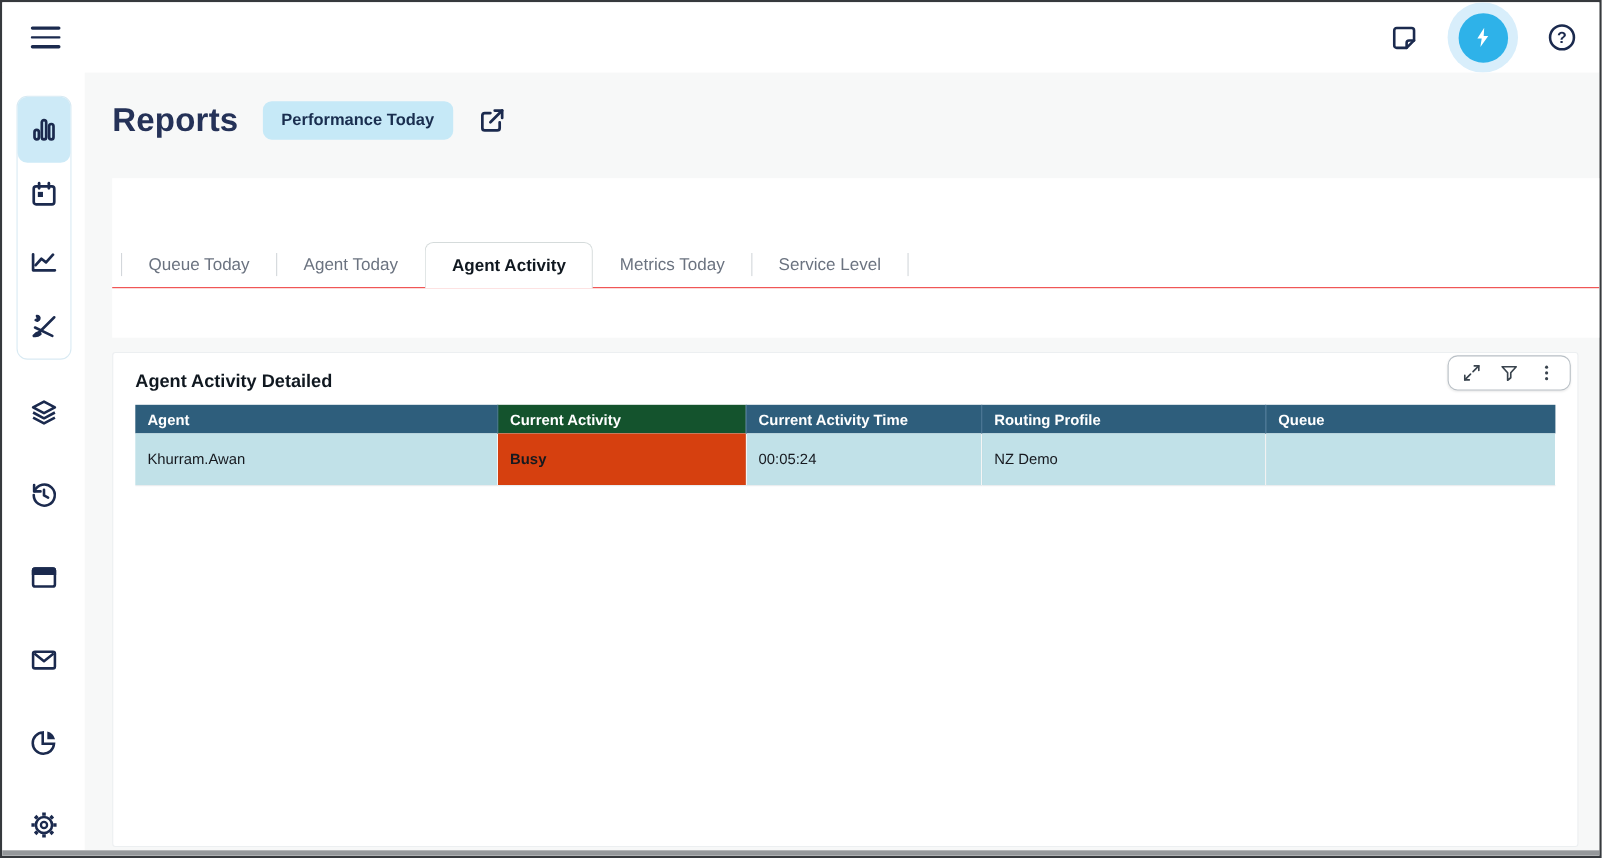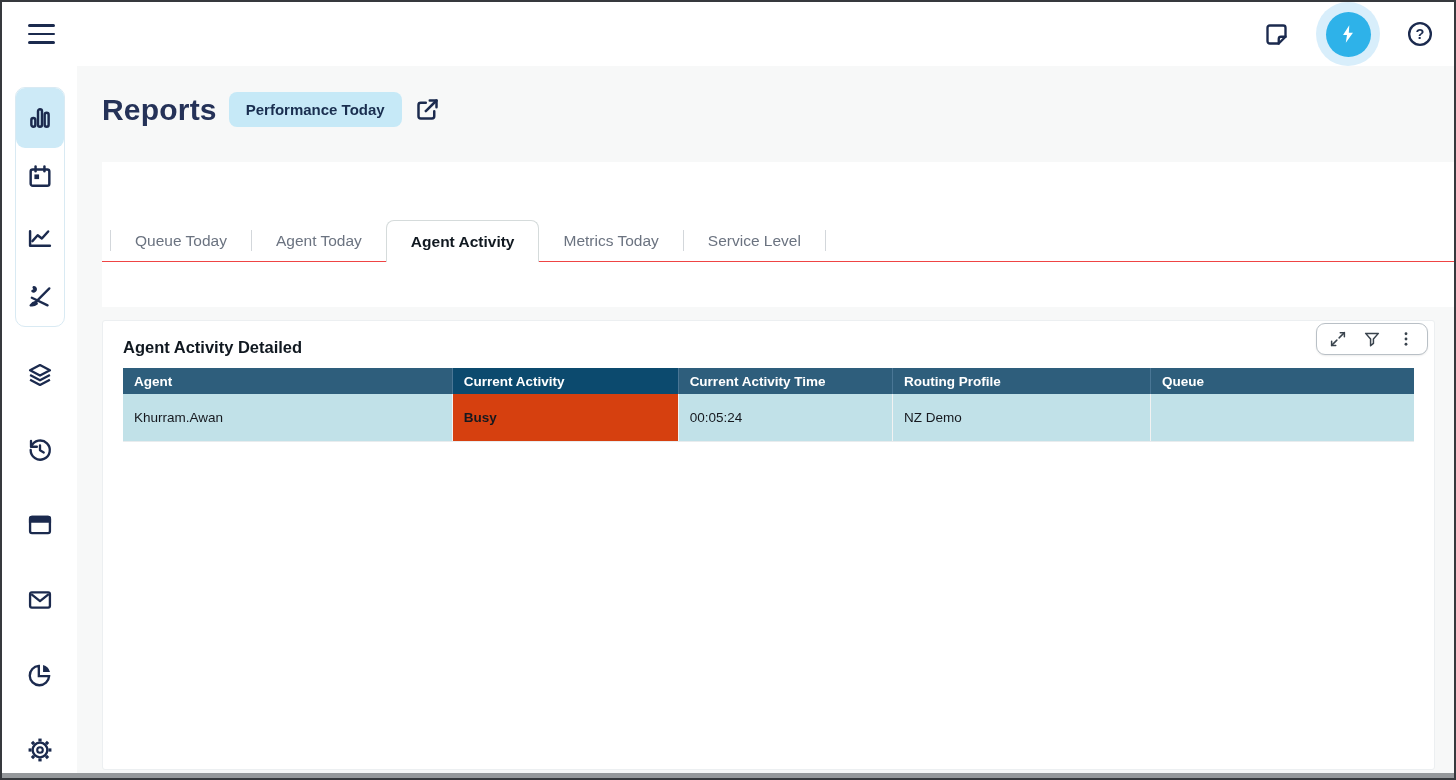--- a/index.html
+++ b/index.html
@@ -58,21 +58,21 @@
   }
   .side-icons .s-item { height: 28px; display: flex; align-items: center; justify-content: center; cursor: pointer; }
 
   
   .content {
     position: absolute; left: 75px; top: 64px; right: 0; bottom: 5px;
     background: #f7f8f8;
   }
   .page-header {
     position: absolute; top: 26px; left: 25px;
-    display: flex; align-items: center; gap: 12px;
+    display: flex; align-items: center; gap: 22px;
   }
   .page-title { font-size: 30px; font-weight: 700; color: #253258; letter-spacing: 0.2px; }
   .badge {
     background: #c6e9f7; color: #192e4f;
     font-size: 15px; font-weight: 700;
     padding: 9px 17px; border-radius: 8px;
   }
 
   
   .band {
@@ -355,21 +355,21 @@
         <colgroup>
           <col style="width:25.5%">
             <col style="width:17.5%">
             <col style="width:16.6%">
             <col style="width:20%">
             <col style="width:20.4%">
         </colgroup>
         <thead>
           <tr>
             <th style="background-color: rgb(46, 94, 124);">Agent</th>
-            <th style="background-color: #0c4a6e;">Current Activity</th>
+            <th style="background-color: #14532d;">Current Activity</th>
             <th style="background-color: rgb(46, 94, 124);">Current Activity Time</th>
             <th style="background-color: rgb(46, 94, 124);">Routing Profile</th>
             <th style="background-color: rgb(46, 94, 124);">Queue</th>
           </tr>
         </thead>
         <tbody>
           <tr style="background-color: rgb(193, 225, 232);">
             <td>Khurram.Awan</td>
             <td class="activity-cell" style="background-color: rgb(214, 64, 15);">Busy</td>
             <td>00:05:24</td>

